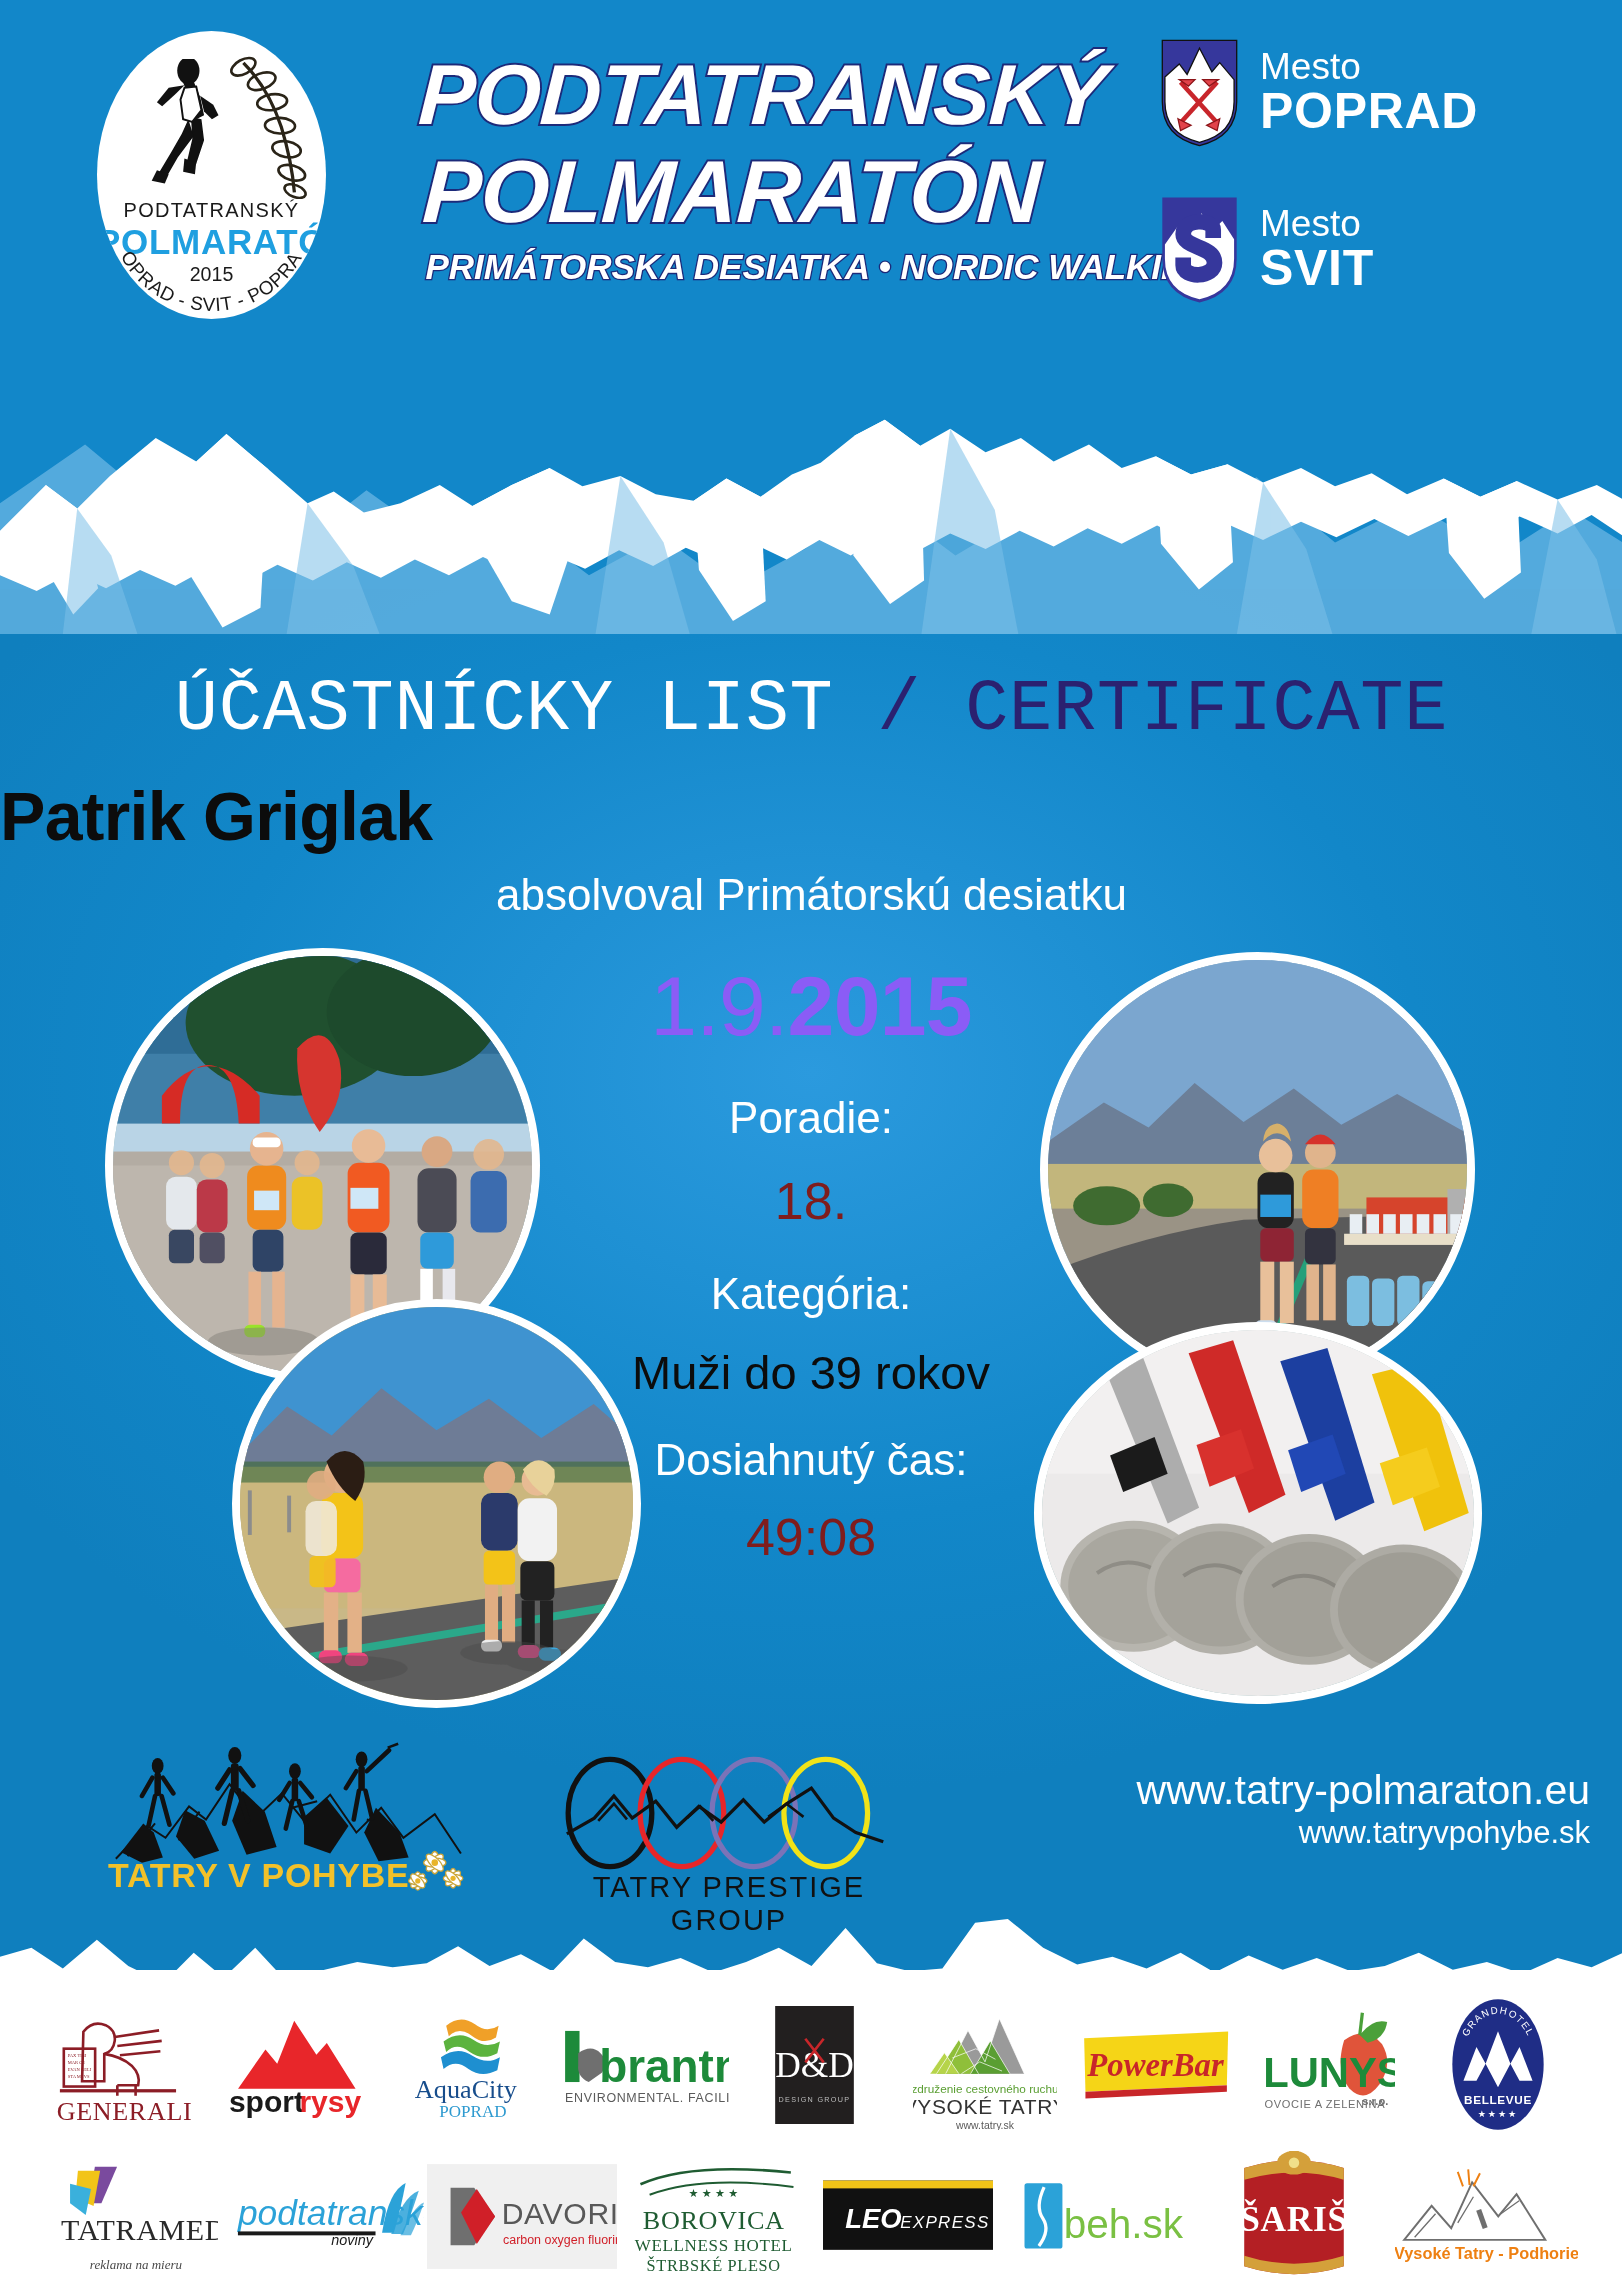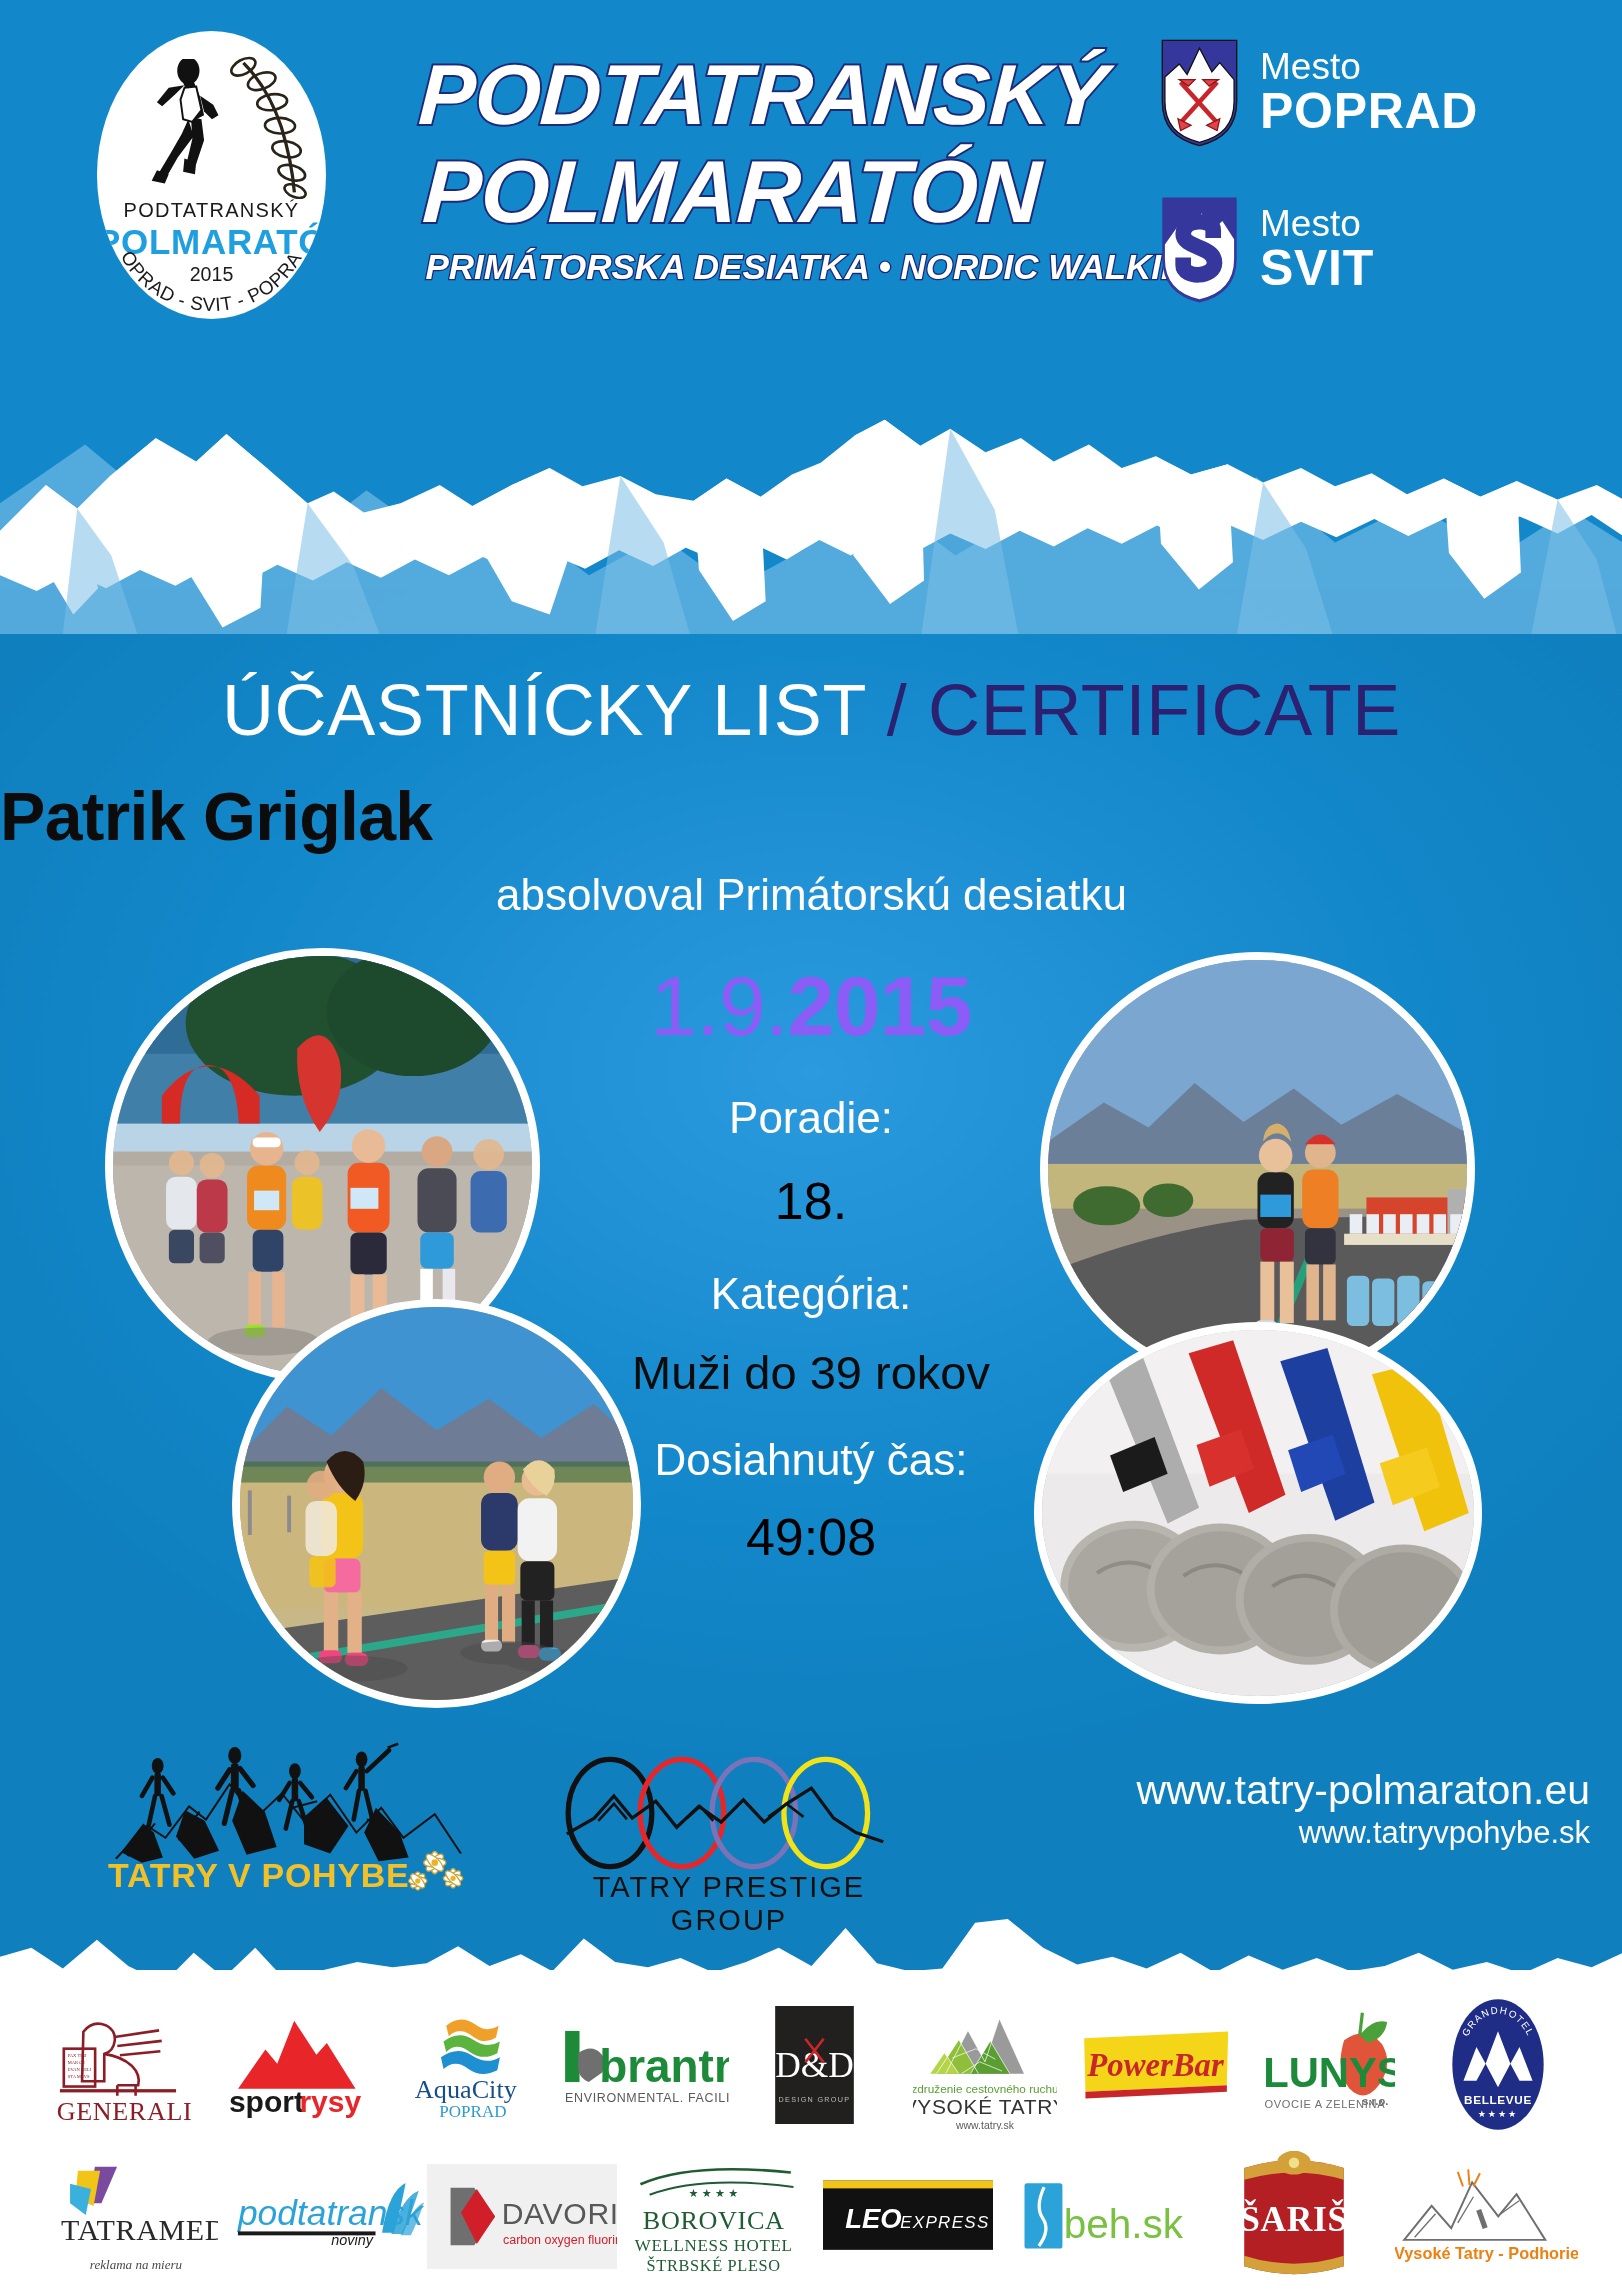--- a/index.html
+++ b/index.html
@@ -100,21 +100,21 @@
   .crest { width: 77px; height: 108px; }
   .city-txt-1 { font-size: 37px; color:#ffffff; font-weight:400; line-height:1.0; }
   .city-txt-2 { font-size: 50px; color:#ffffff; font-weight:700; line-height:1.05; letter-spacing:0.7px;}
 
   
   .mountains { position:absolute; left:0; top:340px; width:1623px; height:294px; }
 
   
   .cert-title {
     position:absolute; left:0; top:669px; width:1623px;
-    text-align:center; white-space:nowrap;
+    text-align:center; white-space:nowrap;font-family:Liberation Mono, monospace;
   }
   .cert-title .sk {
     font-size: 72px; color:#ffffff; font-weight:400; letter-spacing:0.7px;
   }
   .cert-title .en {
     font-size: 72px; color:#2b2170; font-weight:400; letter-spacing:0.7px;
   }
   .athlete-name {
     position:absolute; left:0; top:777px; width:1623px;
     text-align:left; font-size:68px; font-weight:700; color:#0c0c0c;
@@ -125,21 +125,21 @@
     text-align:center; font-size:44px; font-weight:400; color:#ffffff;
   }
 
   
   .result { position:absolute; left:484px; top:962px; width:654px; text-align:center; }
   .result .date {
     font-size: 84px; color:#8b5cf6; font-weight:400; letter-spacing:-0.7px; line-height:1.05;
   }
   .result .date b { font-weight:700; }
   .lbl { font-size: 44px; color:#ffffff; font-weight:400; }
-  .val { font-size: 52px; color:#000000; font-weight:400; }
+  .val { font-size: 52px; color:#7f1d1d; font-weight:400; }
   .val-s { font-size: 47px; color:#0c0c0c; font-weight:400; }
   .sp-a { height: 43px; }
   .sp-b { height: 27.5px; }
   .sp-c { height: 38px; }
   .sp-d { height: 26px; }
   .sp-e { height: 35px; }
   .sp-f { height: 22px; }
 
   
   .photo {

